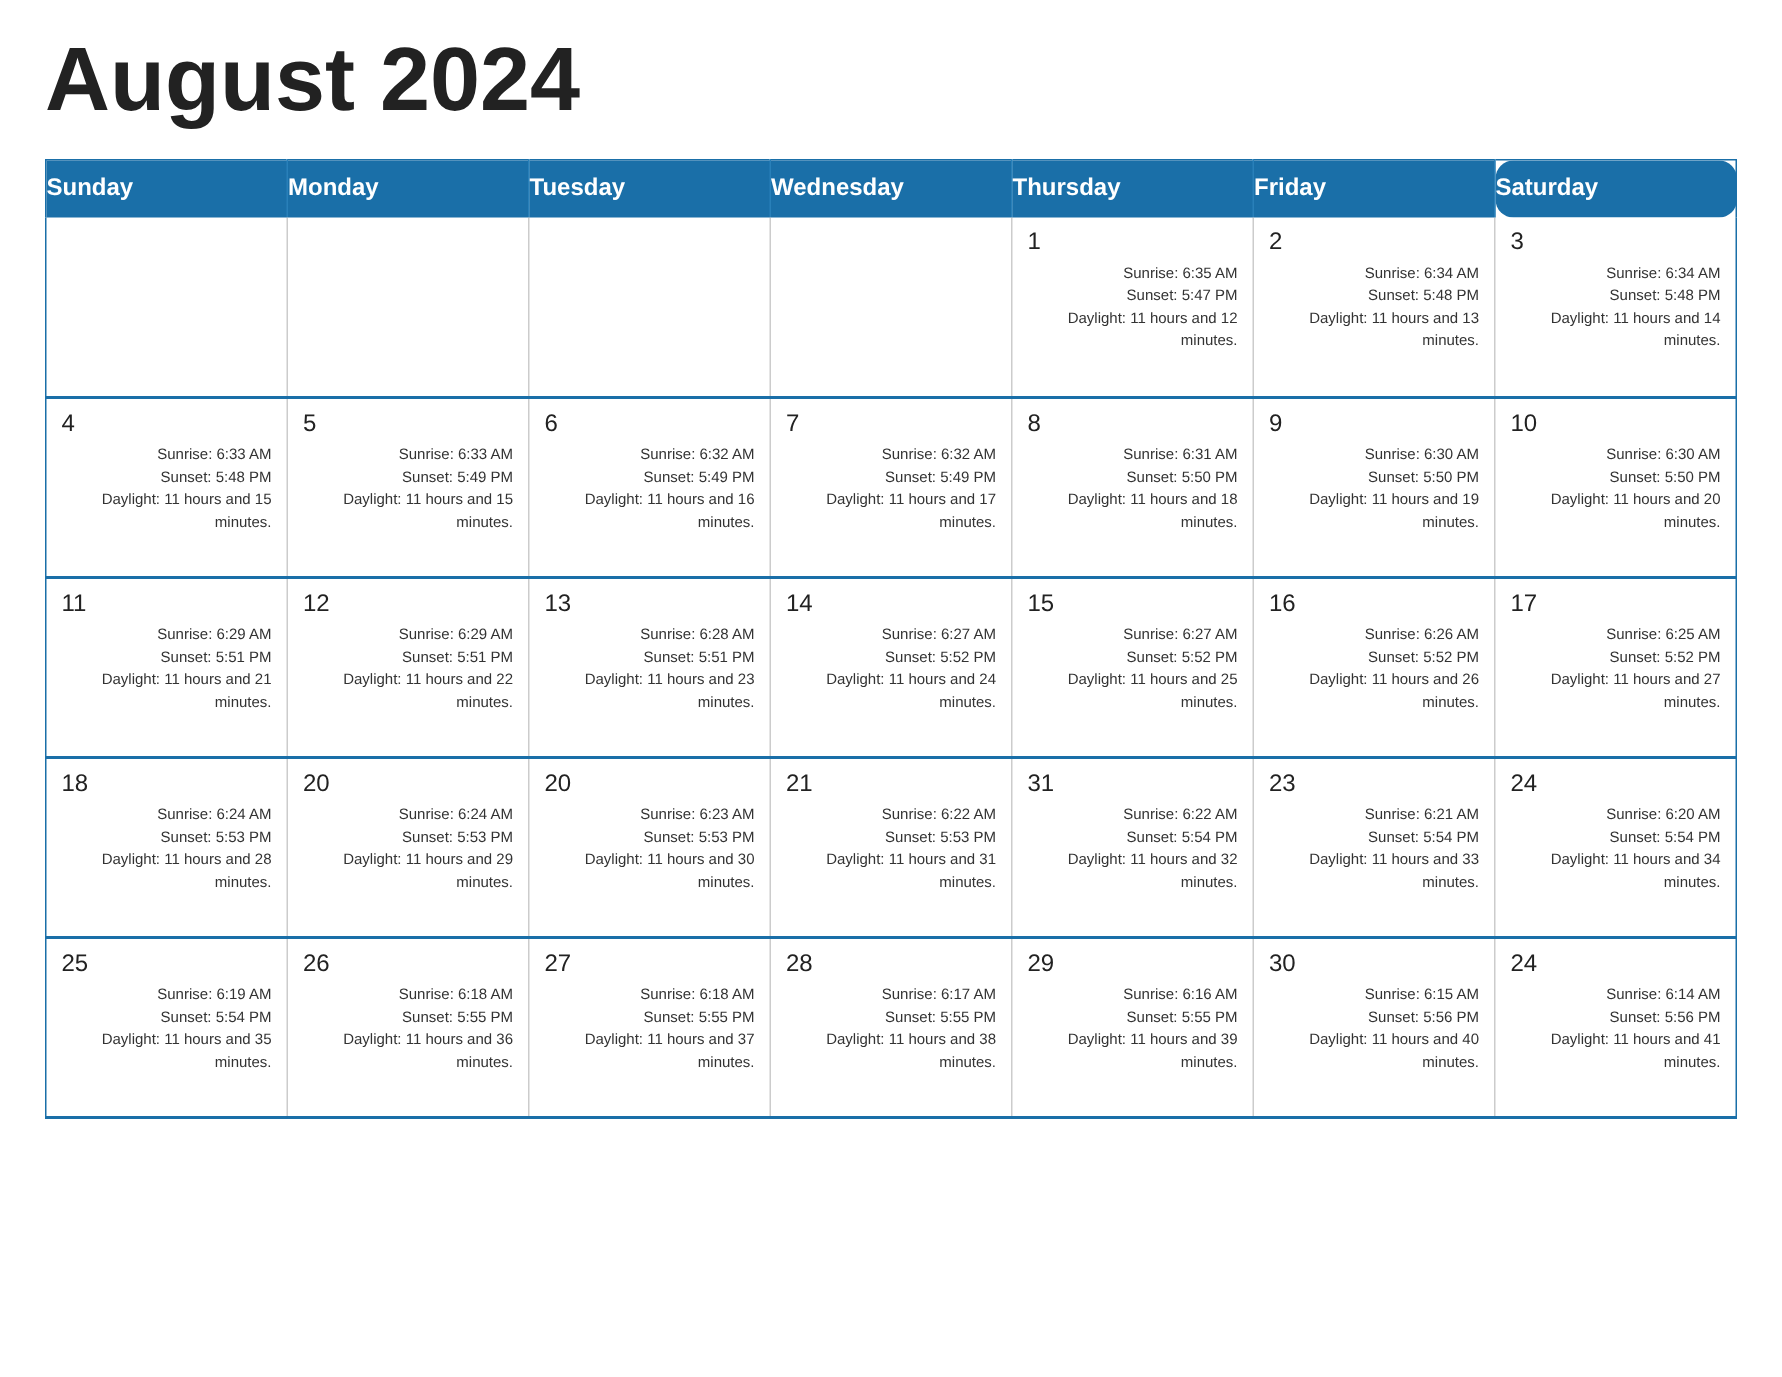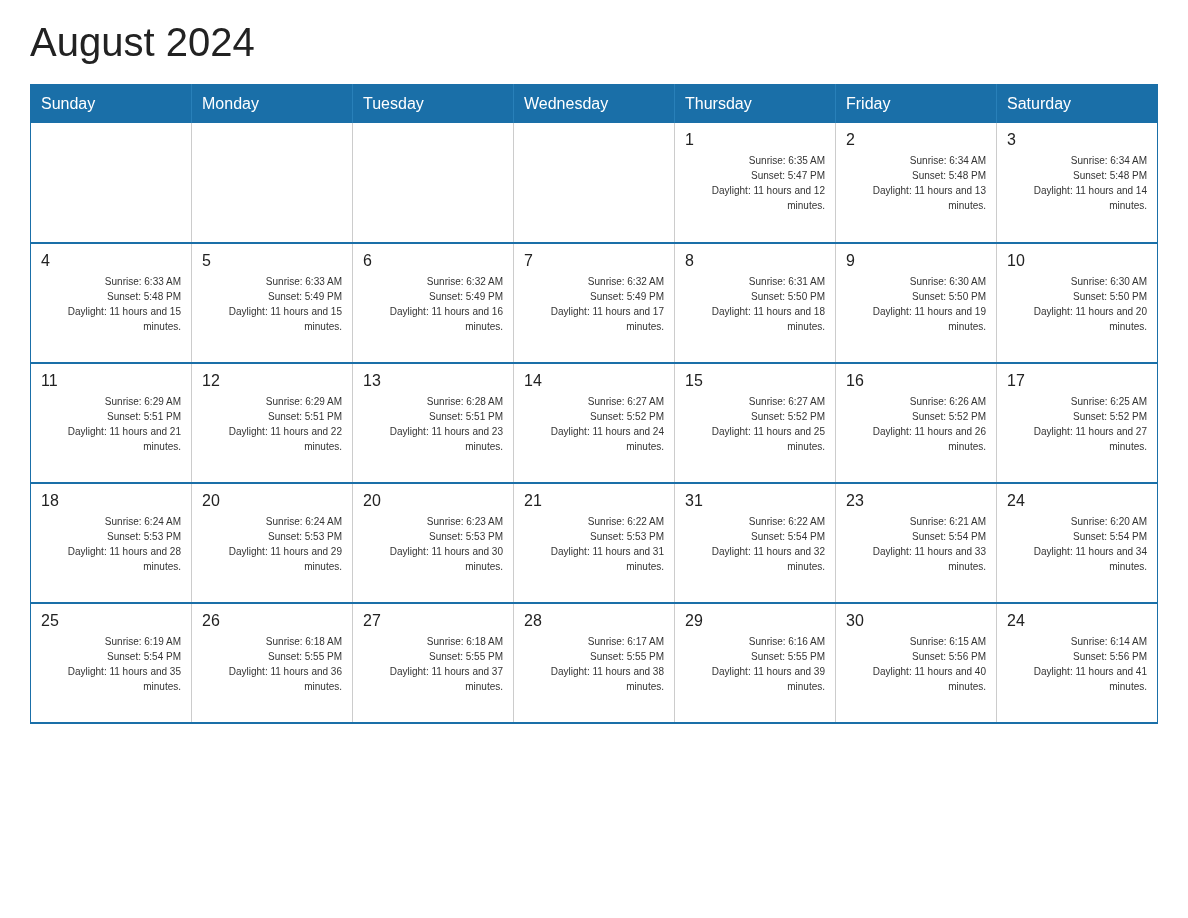--- a/index.html
+++ b/index.html
@@ -13,49 +13,50 @@
     .header {
       display: flex;
       justify-content: space-between;
       align-items: flex-start;
       margin-bottom: 20px;
     }
     .title-section {
       text-align: right;
     }
     .page-title {
-      font-size: 40px;
-      font-weight: normal;
+      font-size: 60px;
+      font-weight: bold;
       color: #222;
       line-height: 1.1;
     }
     .subtitle {
       font-size: 20px;
       color: #444;
       margin-top: 4px;
     }
     table {
       width: 100%;
       border-collapse: collapse;
       border: 1px solid #1a6fa8;
     }
     thead tr {
       background-color: #1a6fa8;
     }
     thead th {
       color: #fff;
       font-size: 16px;
-      font-weight: normal;
-      padding: 10px 10px;
+      font-weight: bold;
+      padding: 10px 0;
       text-align: left;
       border-right: 1px solid #2980b9;
       width: calc(100% / 7);
     }
     thead th:last-child {
       border-right: none;
+      border-radius: 12px;
     }
     tbody tr {
       border-bottom: 2px solid #1a6fa8;
     }
     tbody td {
       vertical-align: top;
       padding: 8px 10px;
       font-size: 13px;
       color: #333;
       border-right: 1px solid #ccc;

